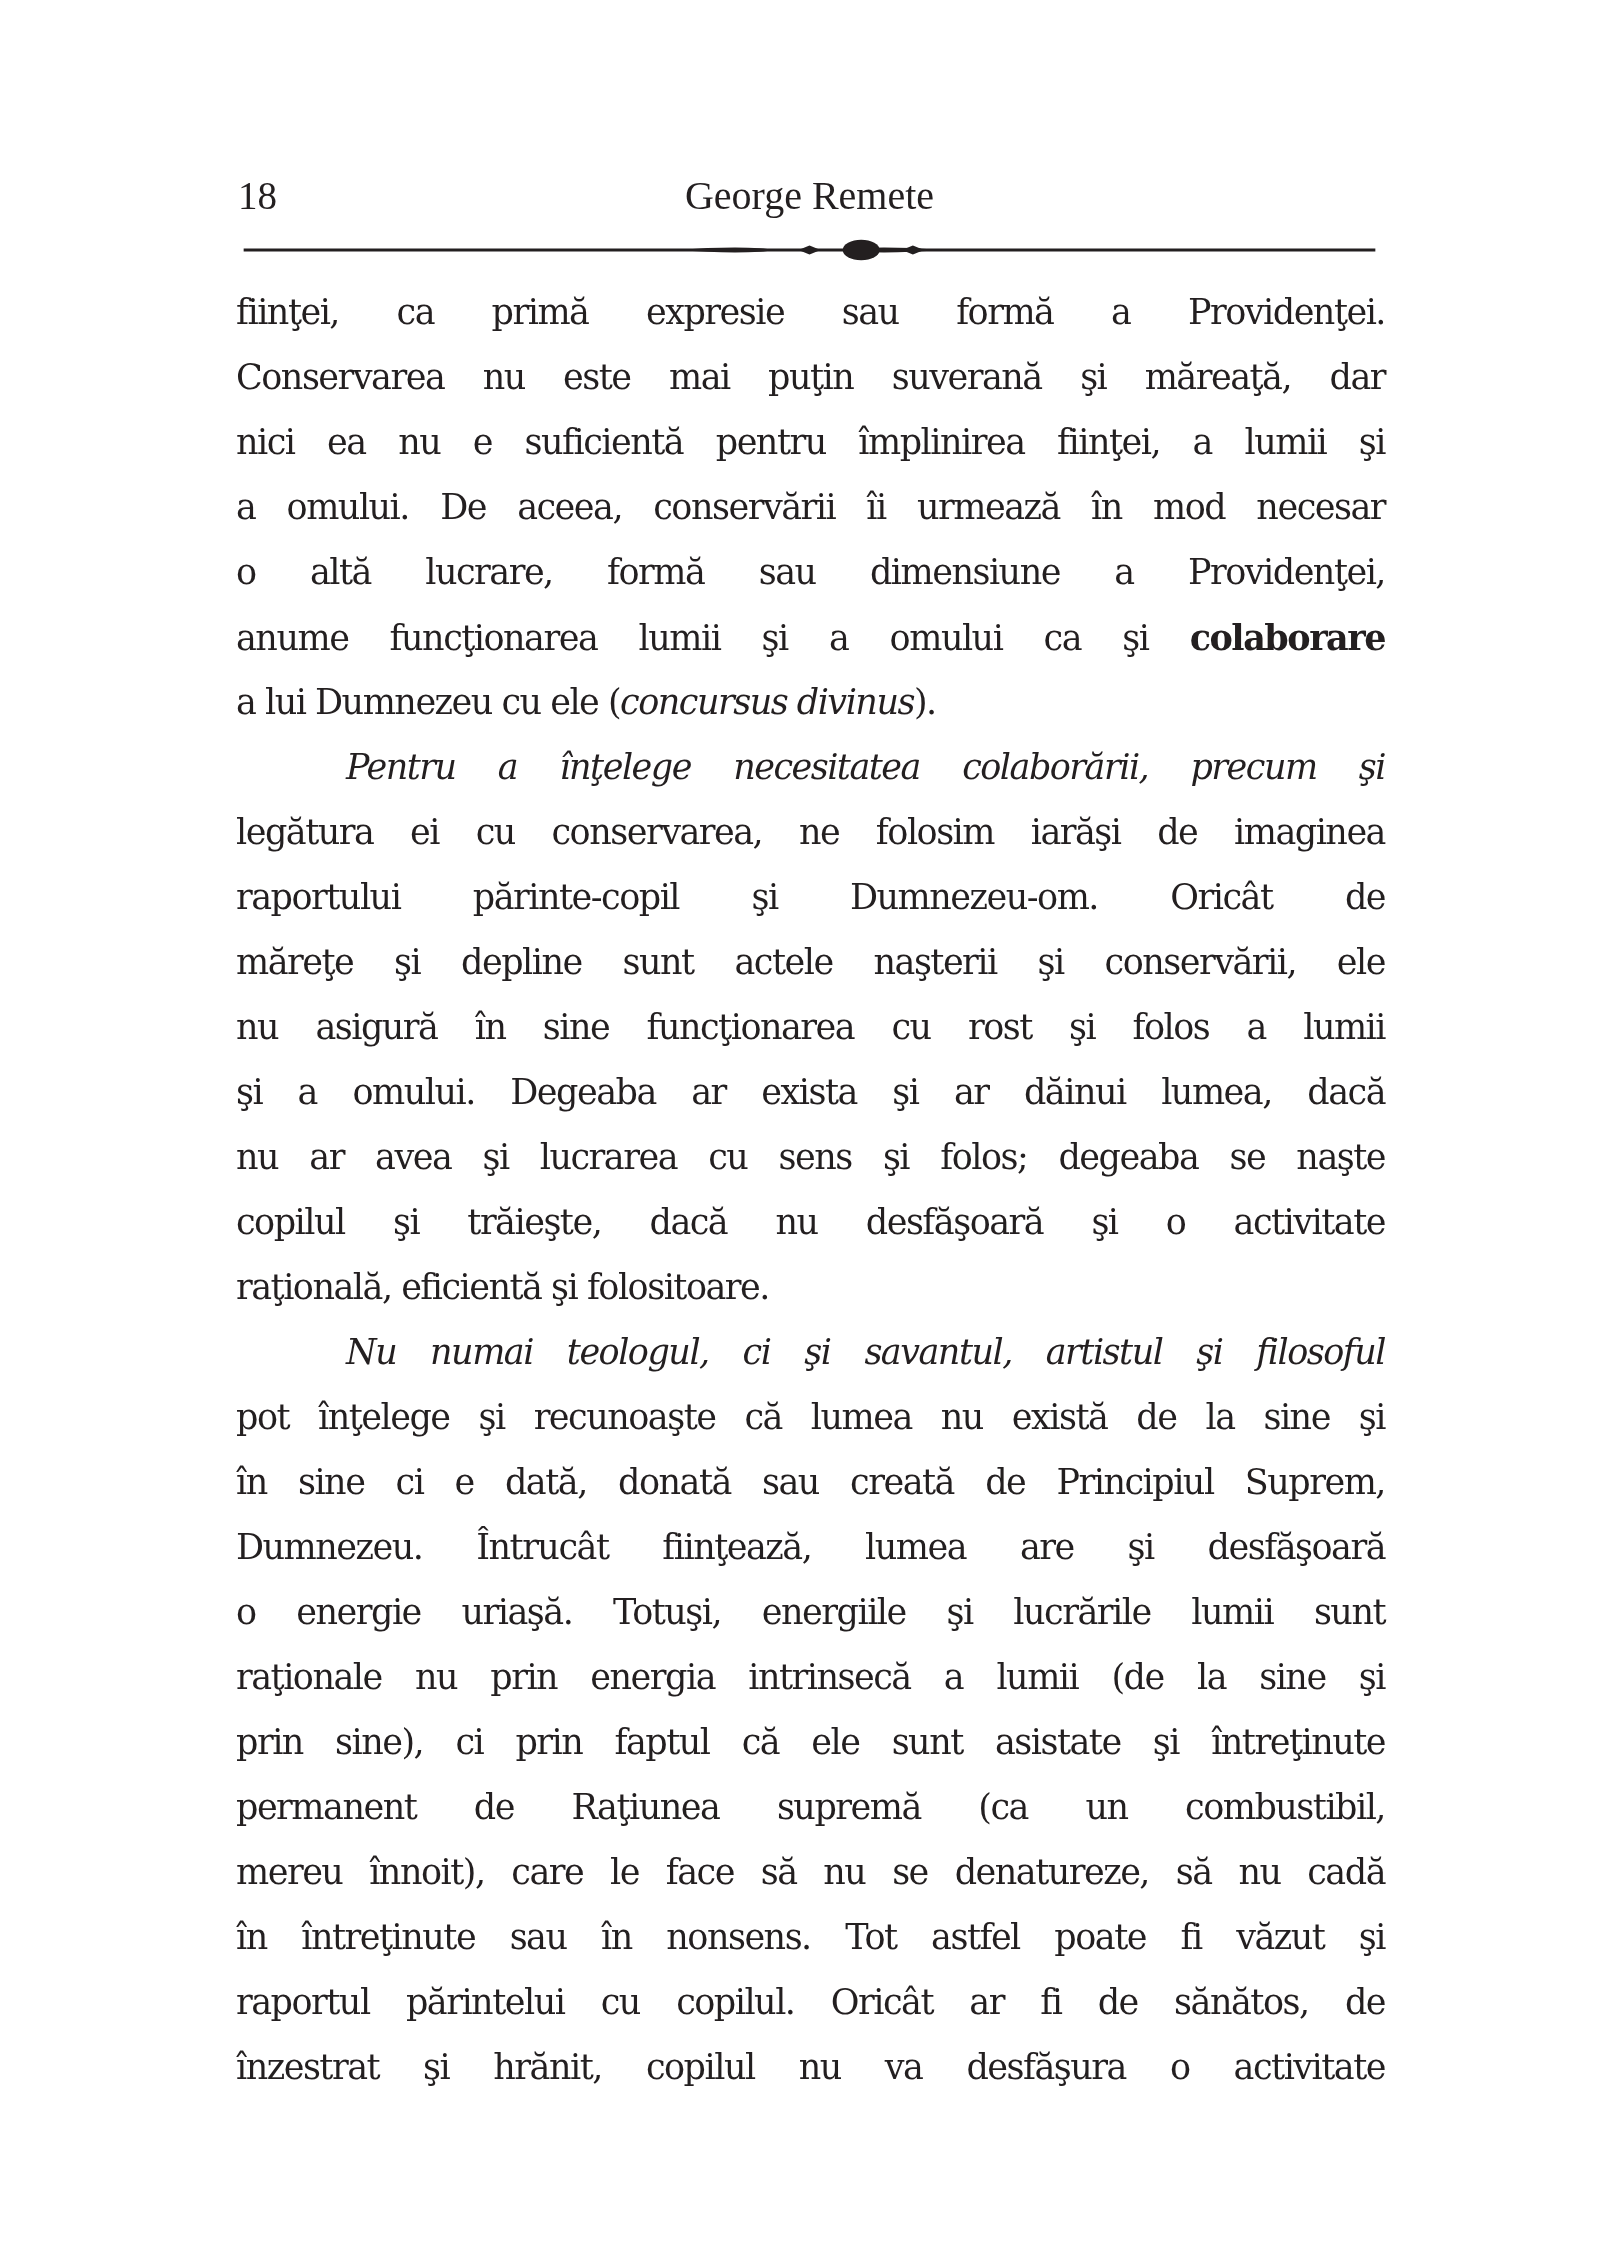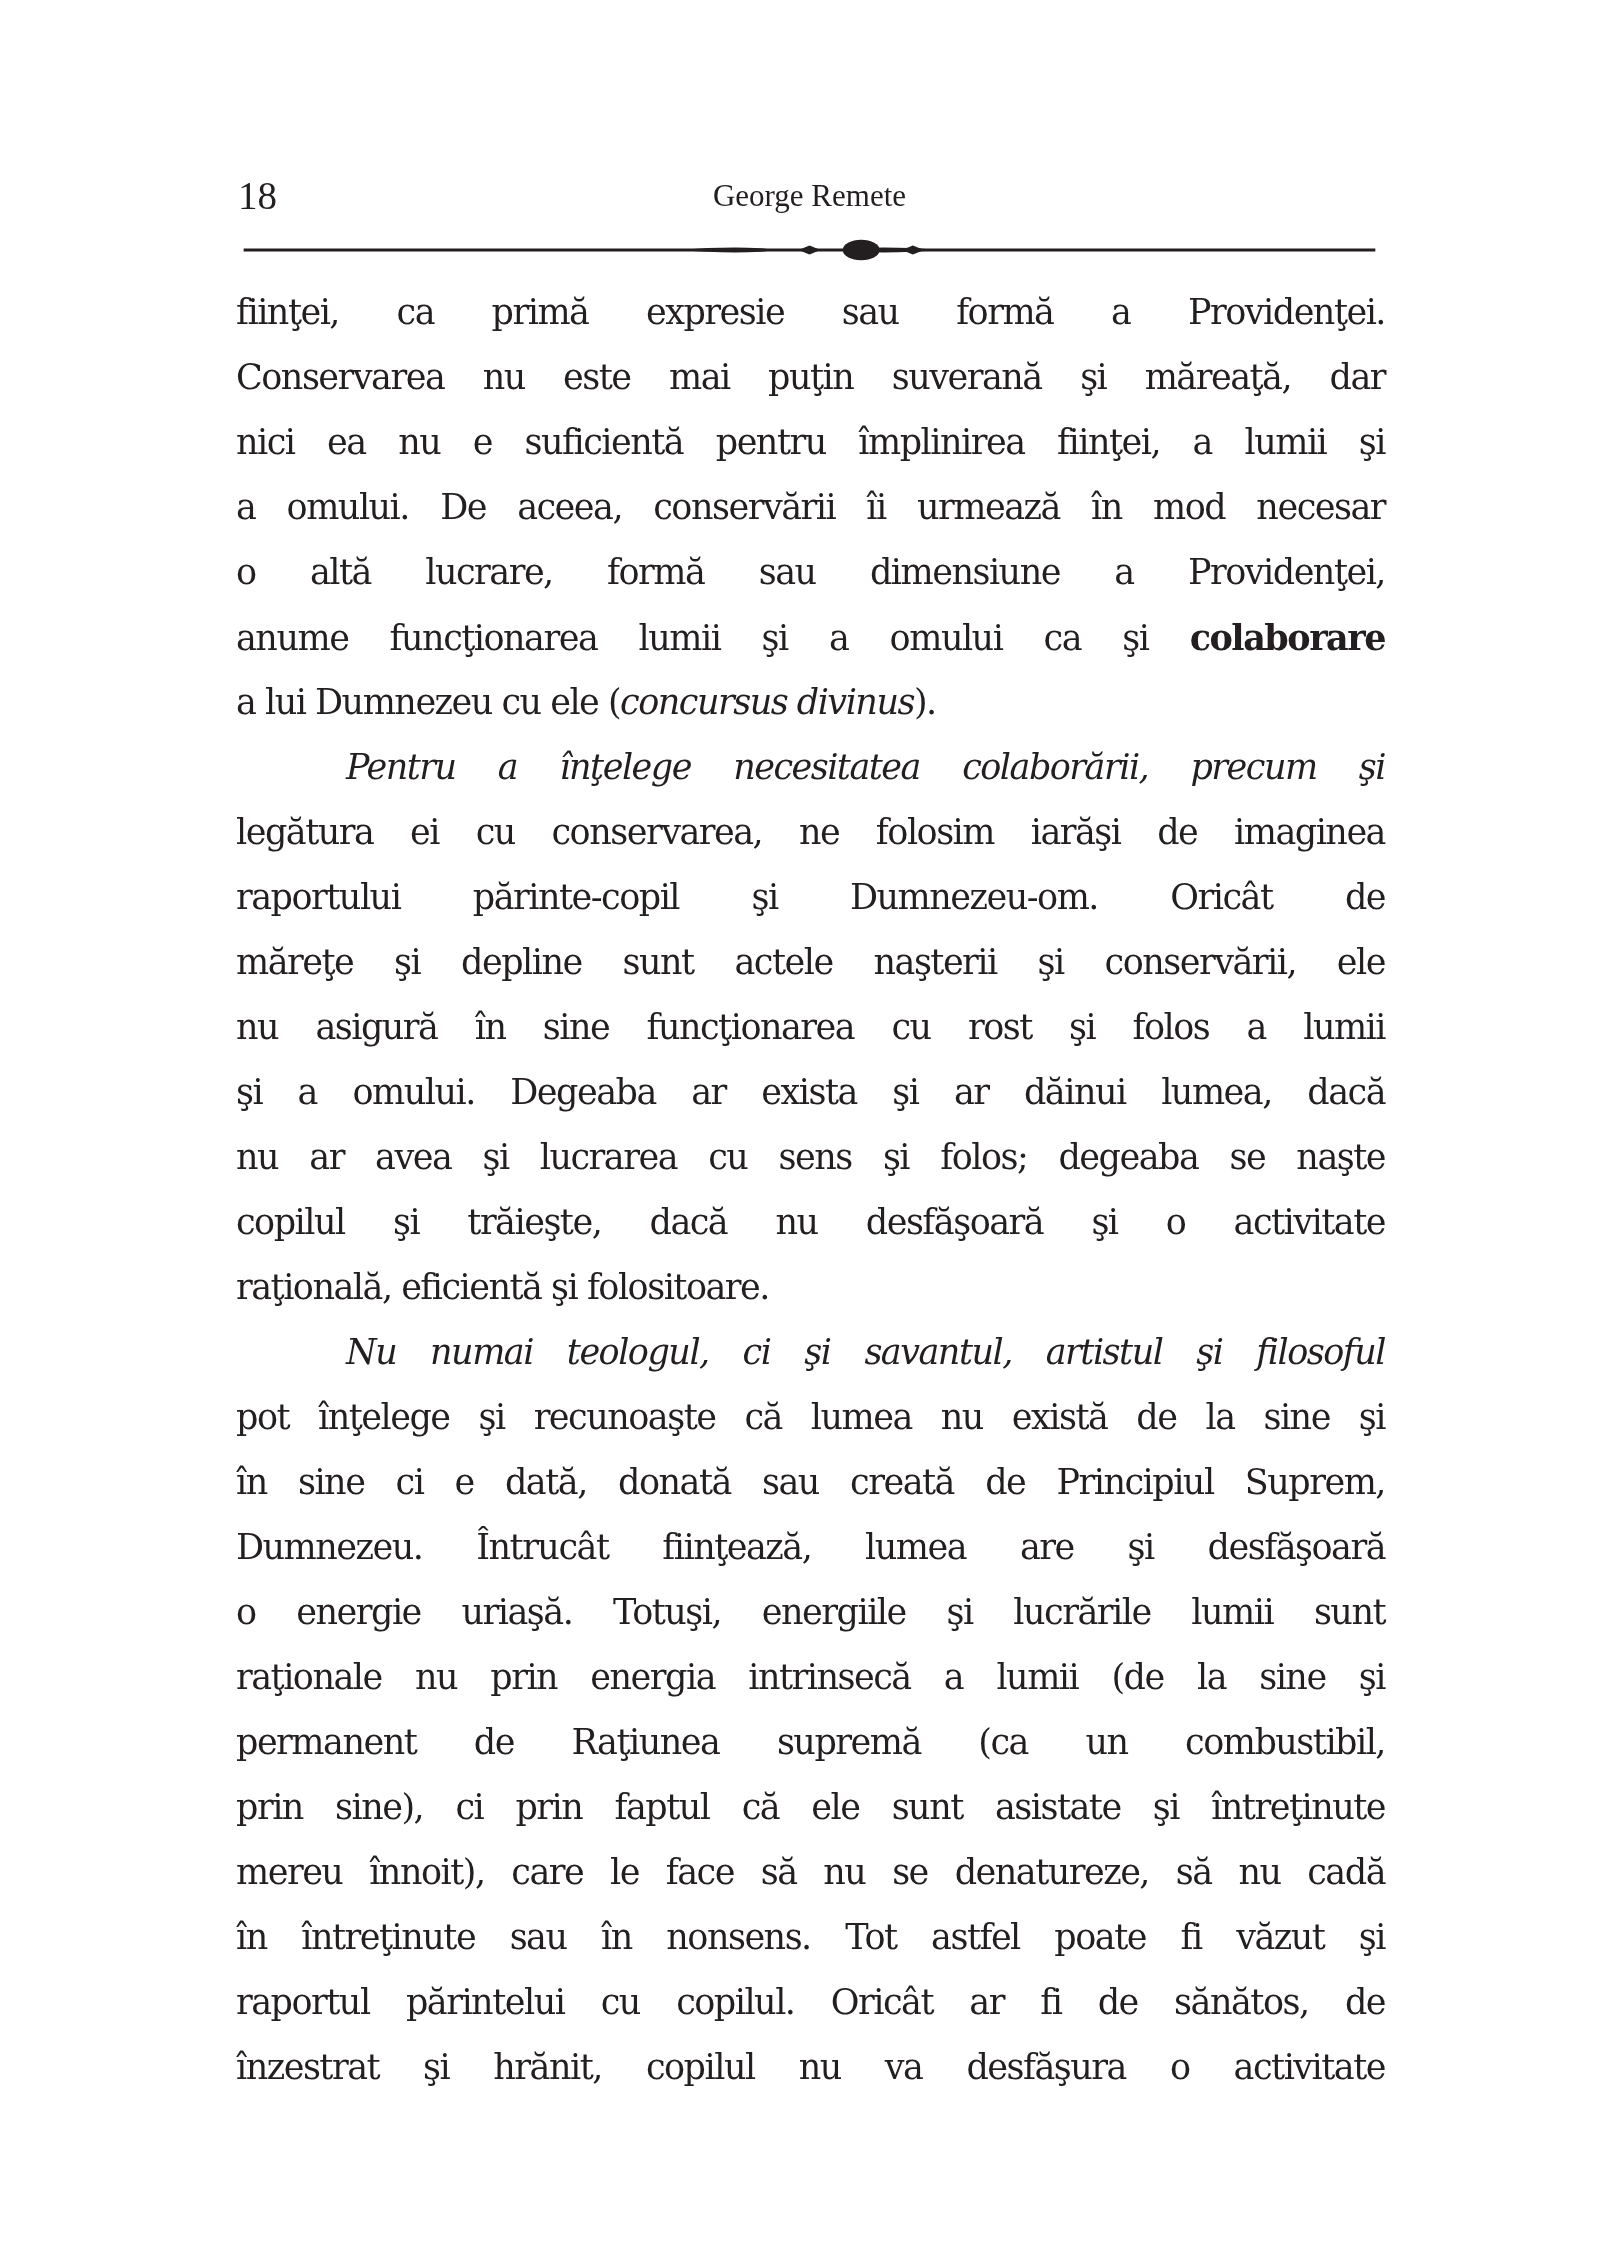--- a/index.html
+++ b/index.html
@@ -36,21 +36,21 @@
       font-size: 39px;
       line-height: 56px;
     }
     .running-head {
       position: absolute;
       left: 0;
       right: 0;
       top: 0;
       text-align: center;
       font-family: "Liberation Serif", serif;
-      font-size: 31px;
+      font-size: 40px;
       line-height: 56px;
     }
     .header-rule {
       position: absolute;
       left: 230px;
       top: 238px;
       width: 1143px;
       height: 24px;
     }
     .body-text {
@@ -132,22 +132,22 @@
         <span class="line"><span>copilul şi trăieşte, dacă nu desfăşoară şi o activitate</span></span>
         <span class="line last"><span>raţională, eficientă şi folositoare.</span></span>
       </div>
       <div>
         <span class="line indent"><span>Nu numai teologul, ci şi savantul, artistul şi filosoful</span></span>
         <span class="line"><span>pot înţelege şi recunoaşte că lumea nu există de la sine şi</span></span>
         <span class="line"><span>în sine ci e dată, donată sau creată de Principiul Suprem,</span></span>
         <span class="line"><span>Dumnezeu. Întrucât fiinţează, lumea are şi desfăşoară</span></span>
         <span class="line"><span>o energie uriaşă. Totuşi, energiile şi lucrările lumii sunt</span></span>
         <span class="line"><span>raţionale nu prin energia intrinsecă a lumii (de la sine şi</span></span>
+        <span class="line"><span>prin sine), ci prin faptul că ele sunt asistate şi întreţinute</span></span>
         <span class="line"><span>permanent de Raţiunea supremă (ca un combustibil,</span></span>
-        <span class="line"><span>prin sine), ci prin faptul că ele sunt asistate şi întreţinute</span></span>
         <span class="line"><span>mereu înnoit), care le face să nu se denatureze, să nu cadă</span></span>
         <span class="line"><span>în întreţinute sau în nonsens. Tot astfel poate fi văzut şi</span></span>
         <span class="line"><span>raportul părintelui cu copilul. Oricât ar fi de sănătos, de</span></span>
         <span class="line"><span>înzestrat şi hrănit, copilul nu va desfăşura o activitate</span></span>
       </div>
     </div>
 
 </div>
 
 

